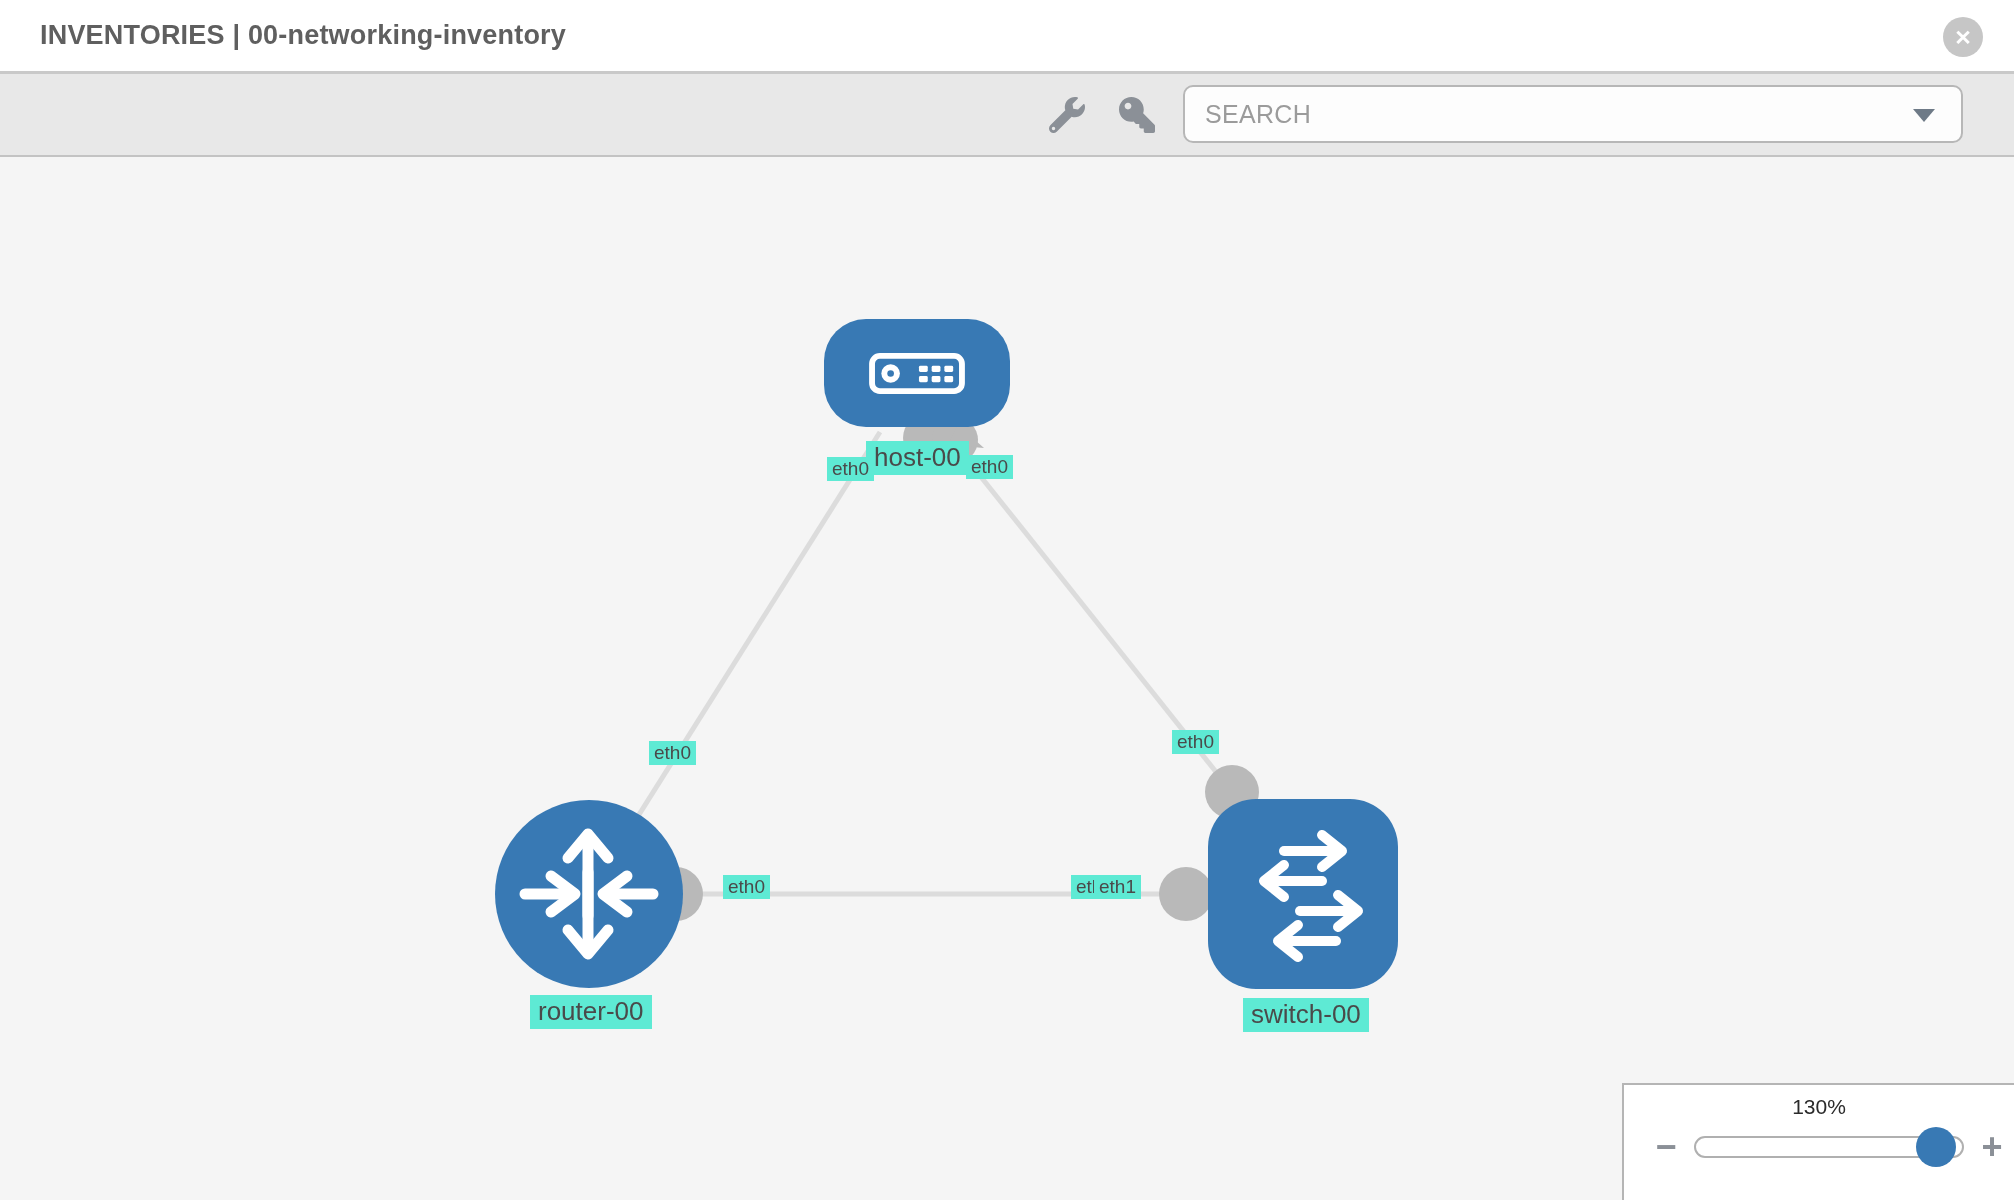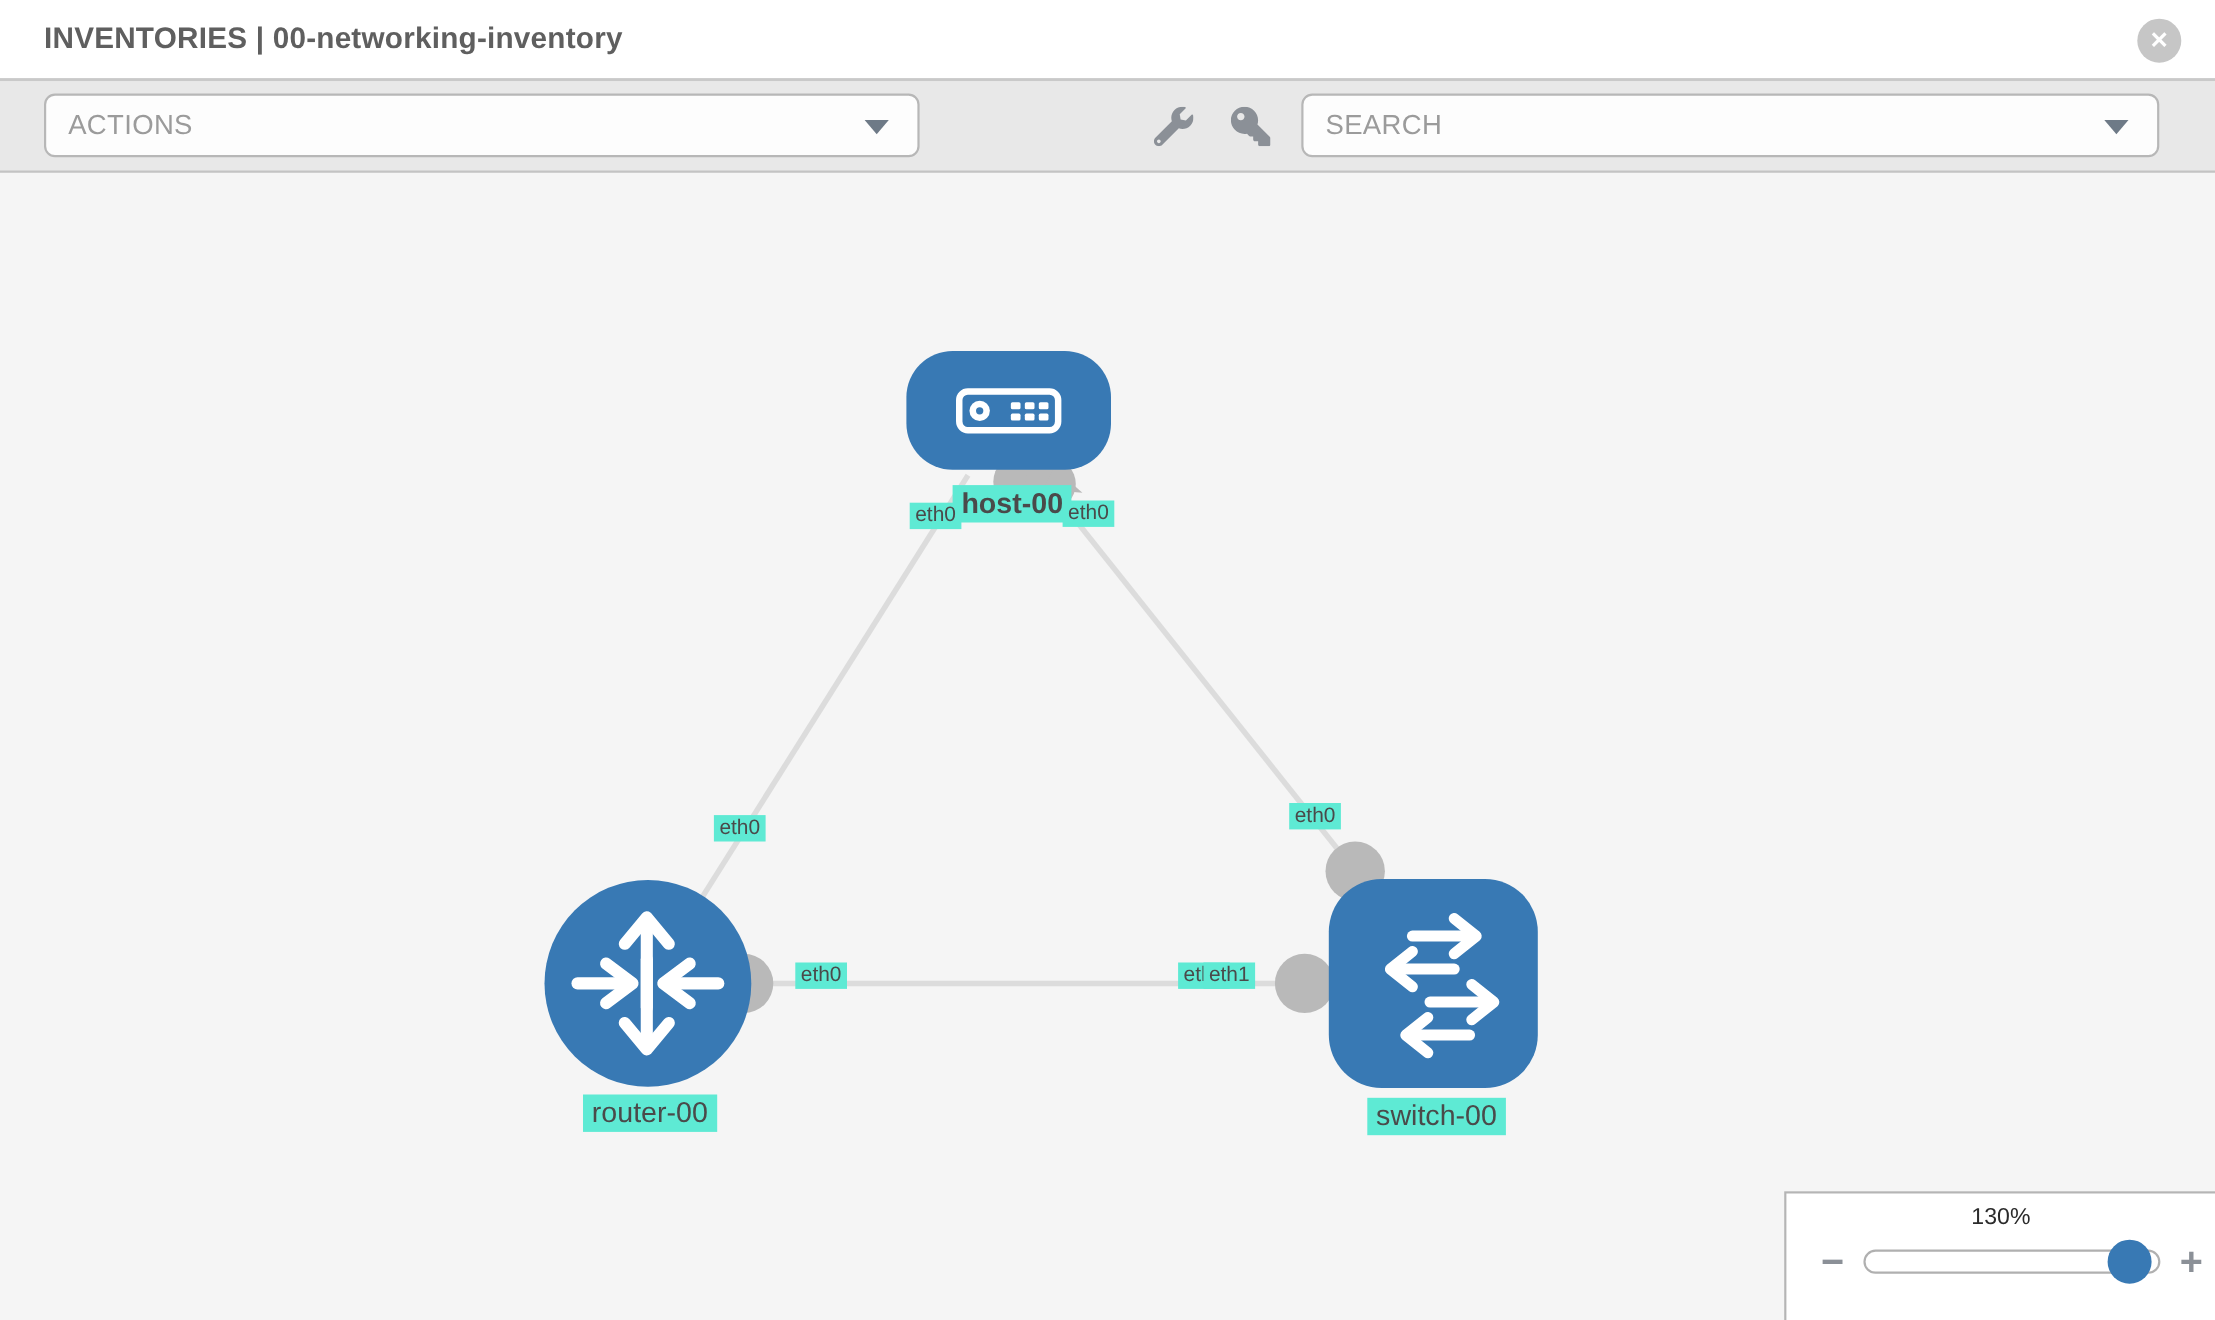--- a/index.html
+++ b/index.html
@@ -77,21 +77,21 @@
   .node svg { display: block; }
 
   .tag {
     position: absolute; z-index: 3; background: #5eead4; color: #4a4a4a;
     white-space: nowrap; line-height: 1.15;
   }
   .node-tag { font-size: 26px; padding: 2px 8px; z-index: 3; }
   .if-tag   { font-size: 19px; padding: 1px 5px; }
   .if-tag.over { z-index: 4; }
 
-  .tag-host    { left: 866px; top: 282px; font-weight: bold; }
+  .tag-host    { left: 866px; top: 282px; }
   .tag-router  { left: 530px; top: 836px; }
   .tag-switch  { left: 1243px; top: 839px; text-align: right; }
   .tag-eth-host-l   { left: 827px; top: 298px; }
   .tag-eth-host-r   { left: 966px; top: 296px; }
   .tag-eth-router-t { left: 649px; top: 582px; }
   .tag-eth-switch-t { left: 1172px; top: 571px; }
   .tag-eth-mid-l    { left: 723px; top: 716px; }
   .tag-eth-mid-r-under { left: 1071px; top: 716px; }
   .tag-eth-mid-r-over  { left: 1094px; top: 716px; }
 
@@ -132,24 +132,20 @@
 <div class="app">
 
   <div class="header">
     <div class="header-title">INVENTORIES | 00-networking-inventory</div>
     <button class="close-btn">
       <span>✕</span>
     </button>
   </div>
 
   <div class="toolbar">
-    <div class="select-box actions-box">
-      <span class="select-label">ACTIONS</span>
-      <span class="caret"></span>
-    </div>
 
     <button class="tool-icon-btn wrench-btn">
       <span>
         <svg width="36" height="36" viewBox="0 0 512 512">
           <path fill="#8b9097" d="M507.73 109.1c-2.24-9.03-13.54-12.09-20.12-5.51l-74.36 74.36-67.88-11.31-11.31-67.88 74.36-74.36c6.62-6.62 3.43-17.9-5.66-20.16-47.38-11.74-99.55.91-136.58 37.93-39.64 39.64-50.55 97.1-34.05 147.2L18.74 402.76c-24.99 24.99-24.99 65.51 0 90.5 24.99 24.99 65.51 24.99 90.5 0l213.21-213.21c50.12 16.71 107.47 5.68 147.37-34.22 37.07-37.07 49.7-89.32 37.91-136.73zM64 472c-13.25 0-24-10.75-24-24 0-13.26 10.75-24 24-24s24 10.74 24 24c0 13.25-10.75 24-24 24z"></path>
         </svg>
       </span>
     </button>
 
     <button class="tool-icon-btn key-btn">

